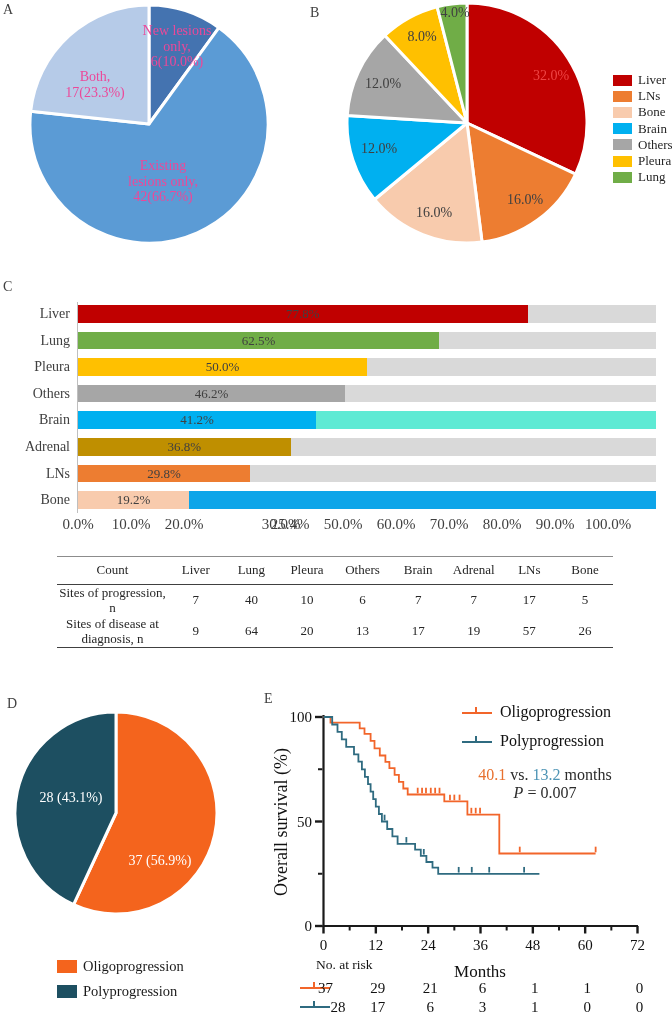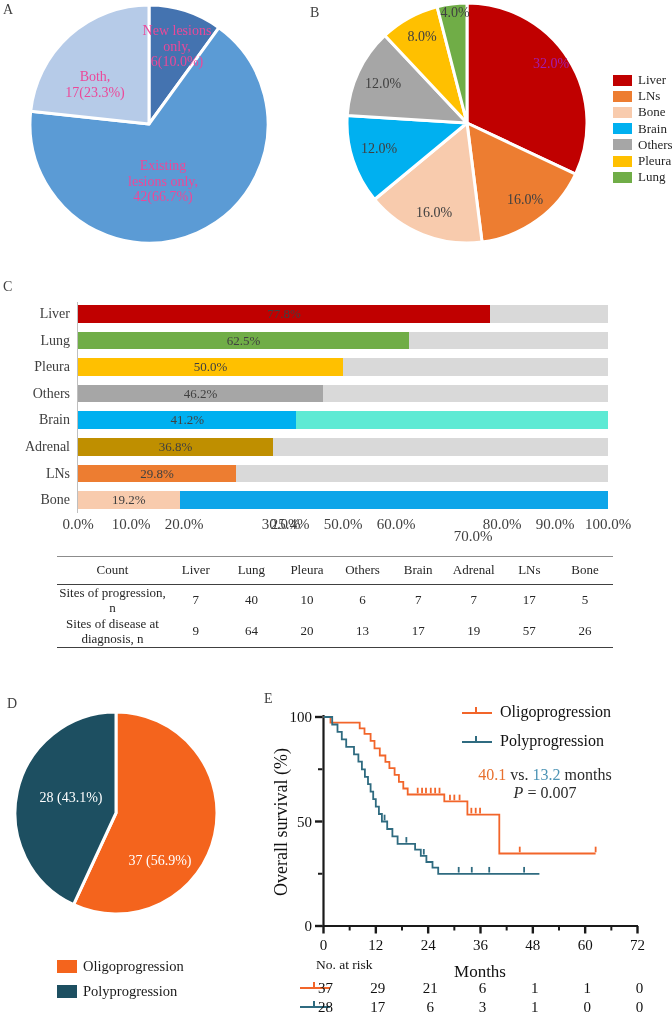--- a/index.html
+++ b/index.html
@@ -23,21 +23,21 @@
              font-size:17px;color:#111;}
   #risk-label{position:absolute;left:316px;top:957px;font-size:13.5px;color:#111;}
   .km-legend-label{position:absolute;font-size:16px;color:#111;white-space:nowrap;}
   .kmline{position:absolute;width:30px;height:2px;}
   .kmtick{position:absolute;left:13px;top:-5px;width:2px;height:7px;background:inherit;}
   #annot1,#annot2{position:absolute;left:425px;width:240px;text-align:center;
                   font-size:16px;color:#2b2b2b;}
   #annot1{top:766px;} #annot2{top:784px;}
   .risk-num{position:absolute;transform:translate(-50%,0);font-size:15px;color:#111;width:40px;text-align:center;}
   .bar-cat{position:absolute;left:0;width:70px;text-align:right;font-size:14px;color:#404040;}
-  .bar-track{position:absolute;left:78px;width:530px;height:17.5px;}
+  .bar-track{position:absolute;left:78px;width:530px;height:17.5px;padding-left:48px;}
   .bar-fill{position:absolute;left:0;top:0;height:100%;}
   .bar-val{position:absolute;top:1px;text-align:center;font-size:13px;color:#404040;}
   .c-tick{position:absolute;transform:translate(-50%,0);font-size:15px;color:#404040;}
   #count-table{position:absolute;left:57px;top:556px;width:556px;
                border-top:1px solid #8c8c8c;border-bottom:1.5px solid #404040;font-size:13px;color:#262626;}
   .t-row{display:flex;align-items:center;}
   .t-row.hdr{border-bottom:1.5px solid #404040;min-height:27px;}
   .t-row.body{min-height:31px;}
   .t-cell{text-align:center;line-height:1.15;}
   .t-cell.first{width:111px;flex:0 0 auto;}
@@ -71,21 +71,21 @@
 
   <svg id="pieB" style="left:345px;top:1px" width="244" height="244" viewBox="0 0 244 244">
       <path d="M 122 122 L 122.00 2.00 A 120 120 0 0 1 230.58 173.09 Z" fill="#c00000" stroke="#ffffff" stroke-width="3" stroke-linejoin="round"></path>
       <path d="M 122 122 L 230.58 173.09 A 120 120 0 0 1 137.04 241.05 Z" fill="#ed7d31" stroke="#ffffff" stroke-width="3" stroke-linejoin="round"></path>
       <path d="M 122 122 L 137.04 241.05 A 120 120 0 0 1 29.54 198.49 Z" fill="#f8cbad" stroke="#ffffff" stroke-width="3" stroke-linejoin="round"></path>
       <path d="M 122 122 L 29.54 198.49 A 120 120 0 0 1 2.24 114.47 Z" fill="#00b0f0" stroke="#ffffff" stroke-width="3" stroke-linejoin="round"></path>
       <path d="M 122 122 L 2.24 114.47 A 120 120 0 0 1 39.85 34.52 Z" fill="#a6a6a6" stroke="#ffffff" stroke-width="3" stroke-linejoin="round"></path>
       <path d="M 122 122 L 39.85 34.52 A 120 120 0 0 1 92.16 5.77 Z" fill="#ffc000" stroke="#ffffff" stroke-width="3" stroke-linejoin="round"></path>
       <path d="M 122 122 L 92.16 5.77 A 120 120 0 0 1 122.00 2.00 Z" fill="#70ad47" stroke="#ffffff" stroke-width="3" stroke-linejoin="round"></path>
     </svg>
-  <div class="pie-lbl" style="left:551px;top:64px;color:#a21caf">32.0%</div>
+  <div class="pie-lbl" style="left:551px;top:76px;color:#ef4444">32.0%</div>
   <div class="pie-lbl" style="left:525px;top:200px">16.0%</div>
   <div class="pie-lbl" style="left:434px;top:213px">16.0%</div>
   <div class="pie-lbl" style="left:379px;top:149px">12.0%</div>
   <div class="pie-lbl" style="left:383px;top:84px">12.0%</div>
   <div class="pie-lbl" style="left:422px;top:37px">8.0%</div>
   <div class="pie-lbl" style="left:455px;top:13px">4.0%</div>
 
   <div id="legendB">
       <div class="legend-item" style="left: 613px; top: 72px;">
         <div class="legend-swatch" style="background: rgb(192, 0, 0);"></div>
@@ -159,21 +159,21 @@
         <div class="bar-fill" style="width: 19.2%; background: rgb(248, 203, 173);"></div>
         <div class="bar-val" style="left: 0px; width: 19.2%;">19.2%</div>
       </div>
       <div class="c-tick" style="left: 78px; top: 516px;">0.0%</div>
       <div class="c-tick" style="left: 131px; top: 516px;">10.0%</div>
       <div class="c-tick" style="left: 184px; top: 516px;">20.0%</div>
       <div class="c-tick" style="left: 237px; top: 516px; margin-left: 44px;">30.0%</div>
       <div class="c-tick" style="left: 290px; top: 516px;">25.4%</div>
       <div class="c-tick" style="left: 343px; top: 516px;">50.0%</div>
       <div class="c-tick" style="left: 396px; top: 516px;">60.0%</div>
-      <div class="c-tick" style="left: 449px; top: 528px; margin-left: 24px;">70.0%</div>
+      <div class="c-tick" style="left: 449px; top: 516px;">70.0%</div>
       <div class="c-tick" style="left: 502px; top: 516px;">80.0%</div>
       <div class="c-tick" style="left: 555px; top: 516px;">90.0%</div>
       <div class="c-tick" style="left: 608px; top: 516px;">100.0%</div>
     </div>
 
   <div id="count-table">
       <div class="t-row hdr">
         <div class="t-cell first">Count</div>
         <div class="t-cell val">Liver</div>
         <div class="t-cell val">Lung</div>
@@ -306,21 +306,21 @@
       <div class="kmtick"></div>
     </div>
   <div id="risk-rows">
       <div class="risk-num" style="left: 325.5px; top: 980px;">37</div>
       <div class="risk-num" style="left: 377.833px; top: 980px;">29</div>
       <div class="risk-num" style="left: 430.166px; top: 980px;">21</div>
       <div class="risk-num" style="left: 482.5px; top: 980px;">6</div>
       <div class="risk-num" style="left: 534.833px; top: 980px;">1</div>
       <div class="risk-num" style="left: 587.166px; top: 980px;">1</div>
       <div class="risk-num" style="left: 639.499px; top: 980px;">0</div>
-      <div class="risk-num" style="left: 325.5px; top: 999px;">28</div>
+      <div class="risk-num" style="left: 325.5px; top: 999px; text-align: right;">28</div>
       <div class="risk-num" style="left: 377.833px; top: 999px;">17</div>
       <div class="risk-num" style="left: 430.166px; top: 999px;">6</div>
       <div class="risk-num" style="left: 482.5px; top: 999px;">3</div>
       <div class="risk-num" style="left: 534.833px; top: 999px;">1</div>
       <div class="risk-num" style="left: 587.166px; top: 999px;">0</div>
       <div class="risk-num" style="left: 639.499px; top: 999px;">0</div>
     </div>
 
 </div>
 

